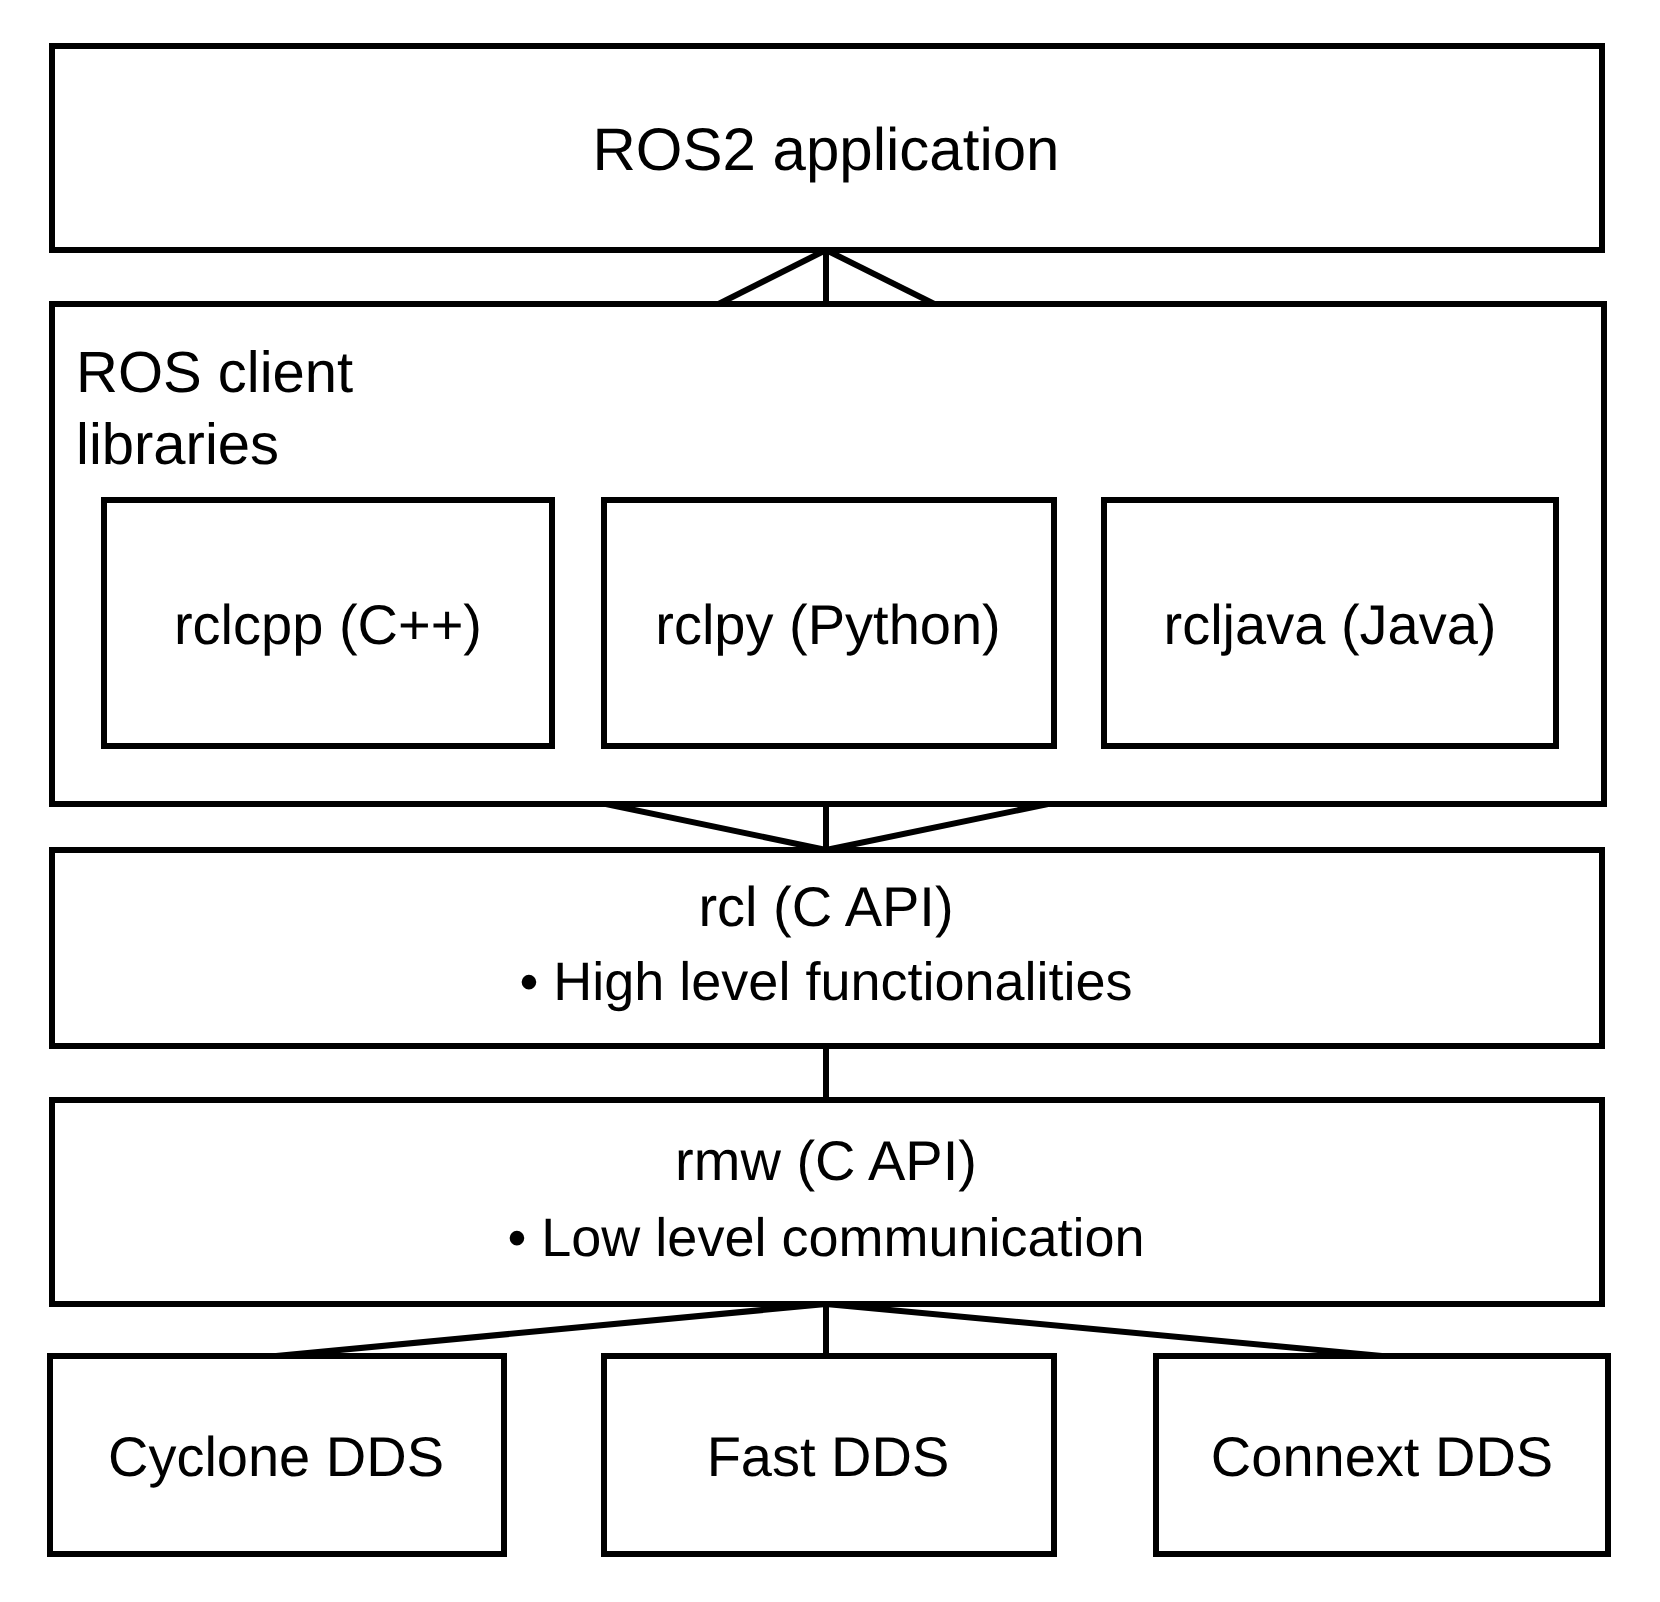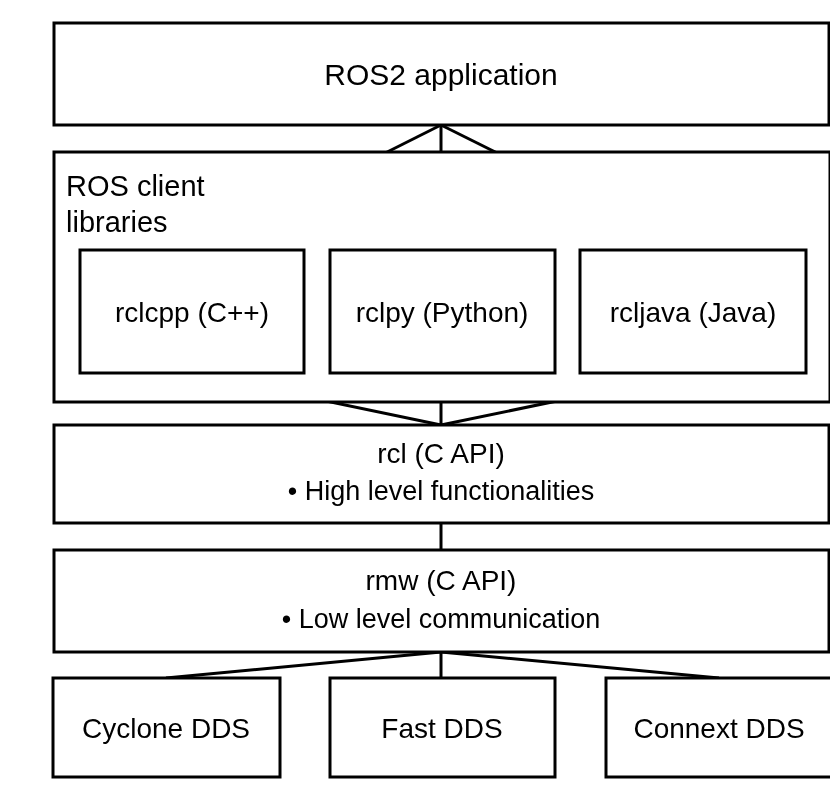--- a/index.html
+++ b/index.html
@@ -12,21 +12,20 @@
     width: 830px;
     height: 801px;
     overflow: hidden;
     font-family: "Liberation Sans", sans-serif;
   }
   #diagram-root {
     position: relative;
     width: 789px;
     height: 801px;
     background: #ffffff;
-    margin-left: 28px;
   }
   svg#diagram {
     display: block;
     width: 830px;
     height: 801px;
   }
   .box {
     fill: #ffffff;
     stroke: #000000;
     stroke-width: 3;

